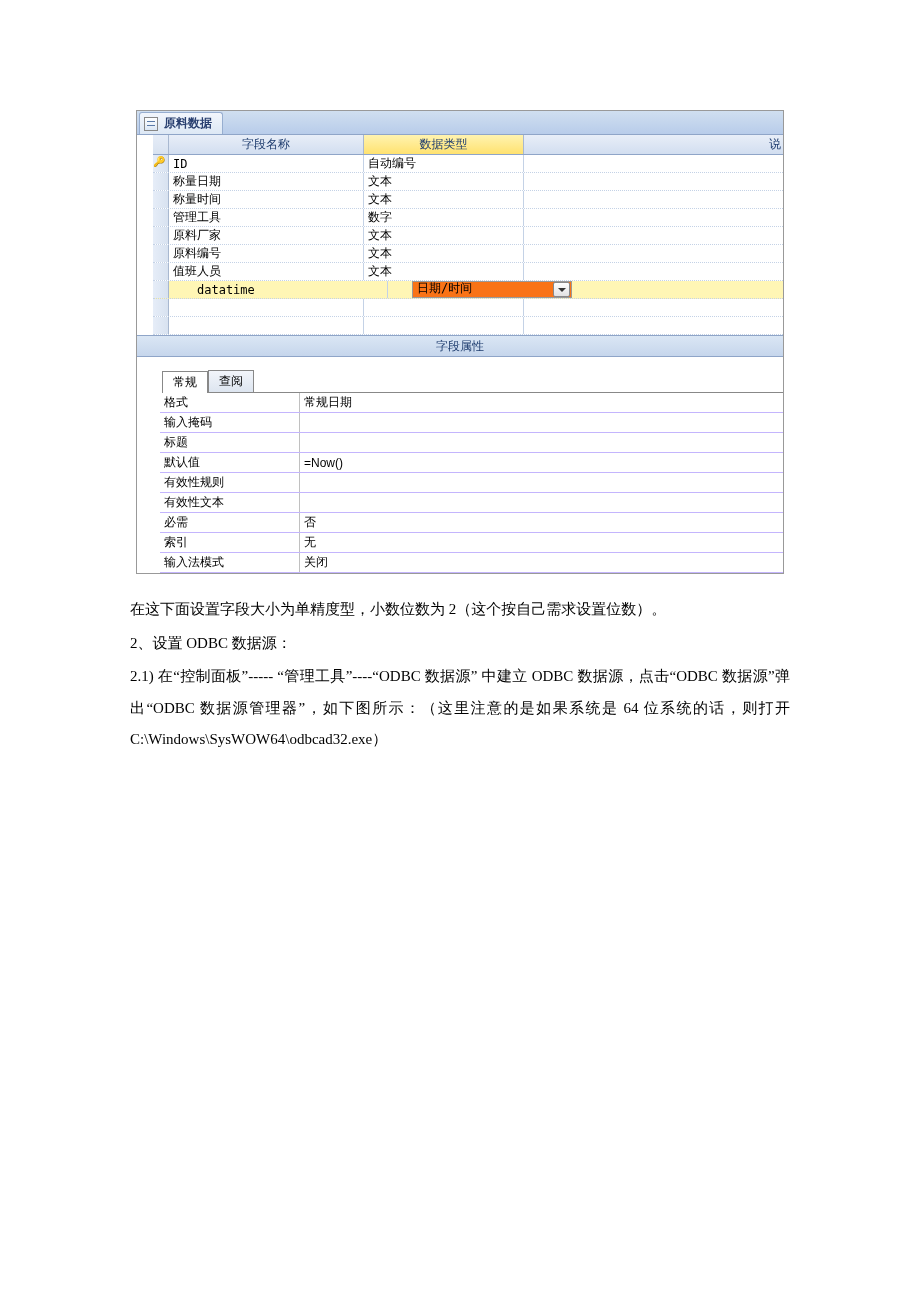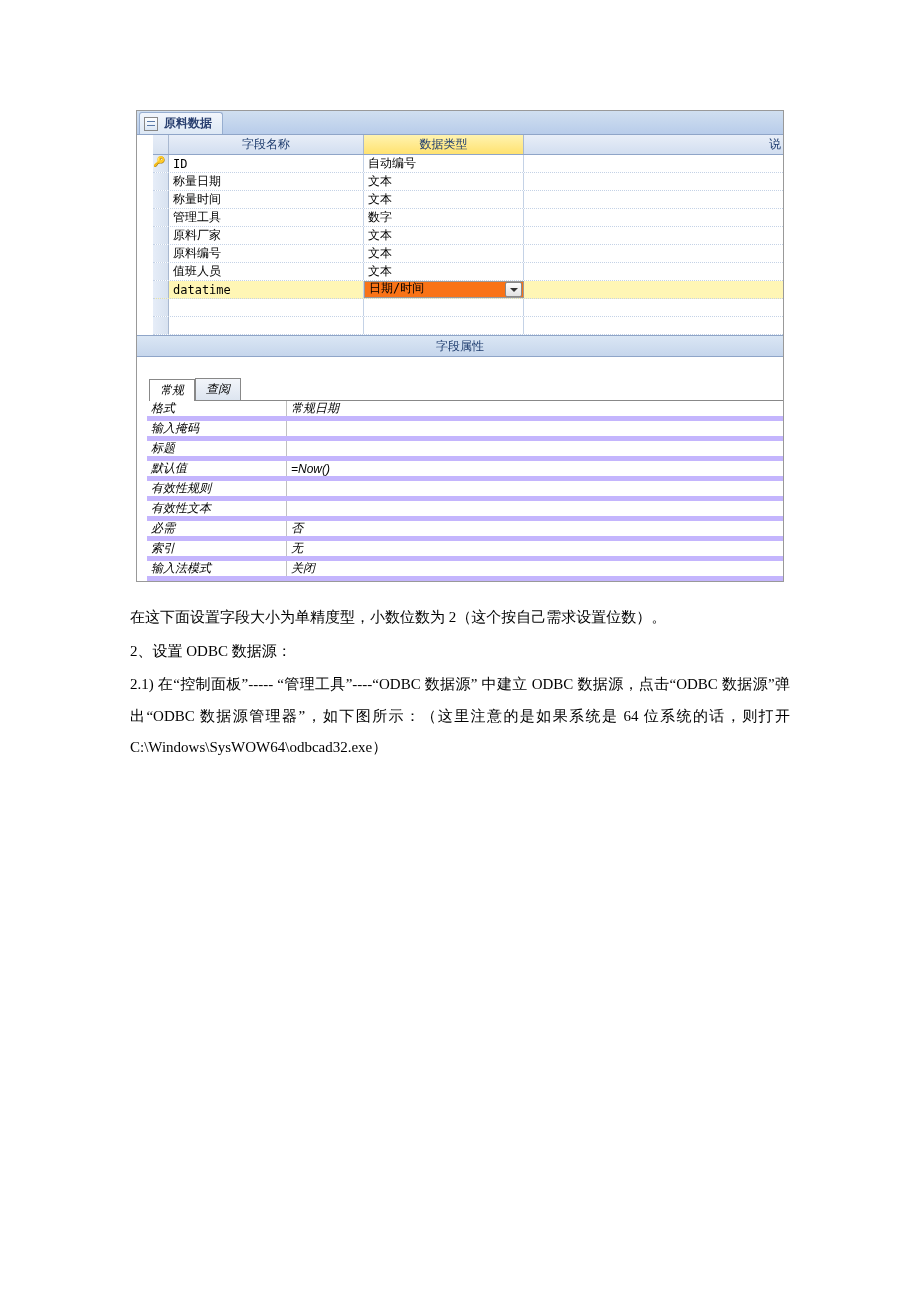--- a/index.html
+++ b/index.html
@@ -72,20 +72,21 @@
     .hc-desc-text { position: absolute; right: 2px; }
     .grid-body { }
     .grid-row {
       display: flex; height: 18px;
       border-bottom: 1px dotted #c4d2e6;
       font-size: 12px;
       font-family: "SimSun", monospace;
     }
     .grid-row.sel {
       background: #fff6b5;
+      gap: 24px;
     }
     .row-sel {
       width: 16px;
       background: linear-gradient(90deg, #e6edf8, #d8e2f0);
       border-right: 1px solid #a8b8d0;
       display: flex; align-items: center; justify-content: center;
     }
     .pk-icon {
       width: 10px; height: 12px;
       position: relative;
@@ -130,21 +131,21 @@
     }
     .props-hdr {
       height: 22px;
       background: linear-gradient(#dae6f4, #c6d6ec);
       border-top: 1px solid #8fa5c8;
       border-bottom: 1px solid #8fa5c8;
       display: flex; align-items: center; justify-content: center;
       font-size: 12px; color: #1e3c6e;
       margin-left: 0;
     }
-    .props-pane { margin-left: 10px; padding-top: 24px; font-style: italic; }
+    .props-pane { margin-left: 23px; padding-top: 16px; }
     .tabs-row {
       display: flex; height: 20px; align-items: flex-end;
       border-bottom: 1px solid #888;
       margin-left: 2px;
     }
     .ptab {
       font-size: 12px;
       padding: 2px 10px;
       border: 1px solid #888;
       border-bottom: none;
@@ -156,21 +157,21 @@
       background: #fff;
       top: 1px;
       z-index: 2;
     }
     .ptab.inactive {
       background: linear-gradient(#f2f5fa, #dde5f0);
     }
     .prop-grid { }
     .prop-row {
       display: flex; height: 20px;
-      border-bottom: 5px solid #c4b5fd;
+      border-bottom: 1px solid #c4b5fd;
       font-size: 12px;
     }
     .prop-label {
       width: 140px; padding-left: 4px;
       border-right: 1px solid #c0c0c0;
       display: flex; align-items: center;
     }
     .prop-value {
       flex: 1; padding-left: 4px;
       display: flex; align-items: center;

